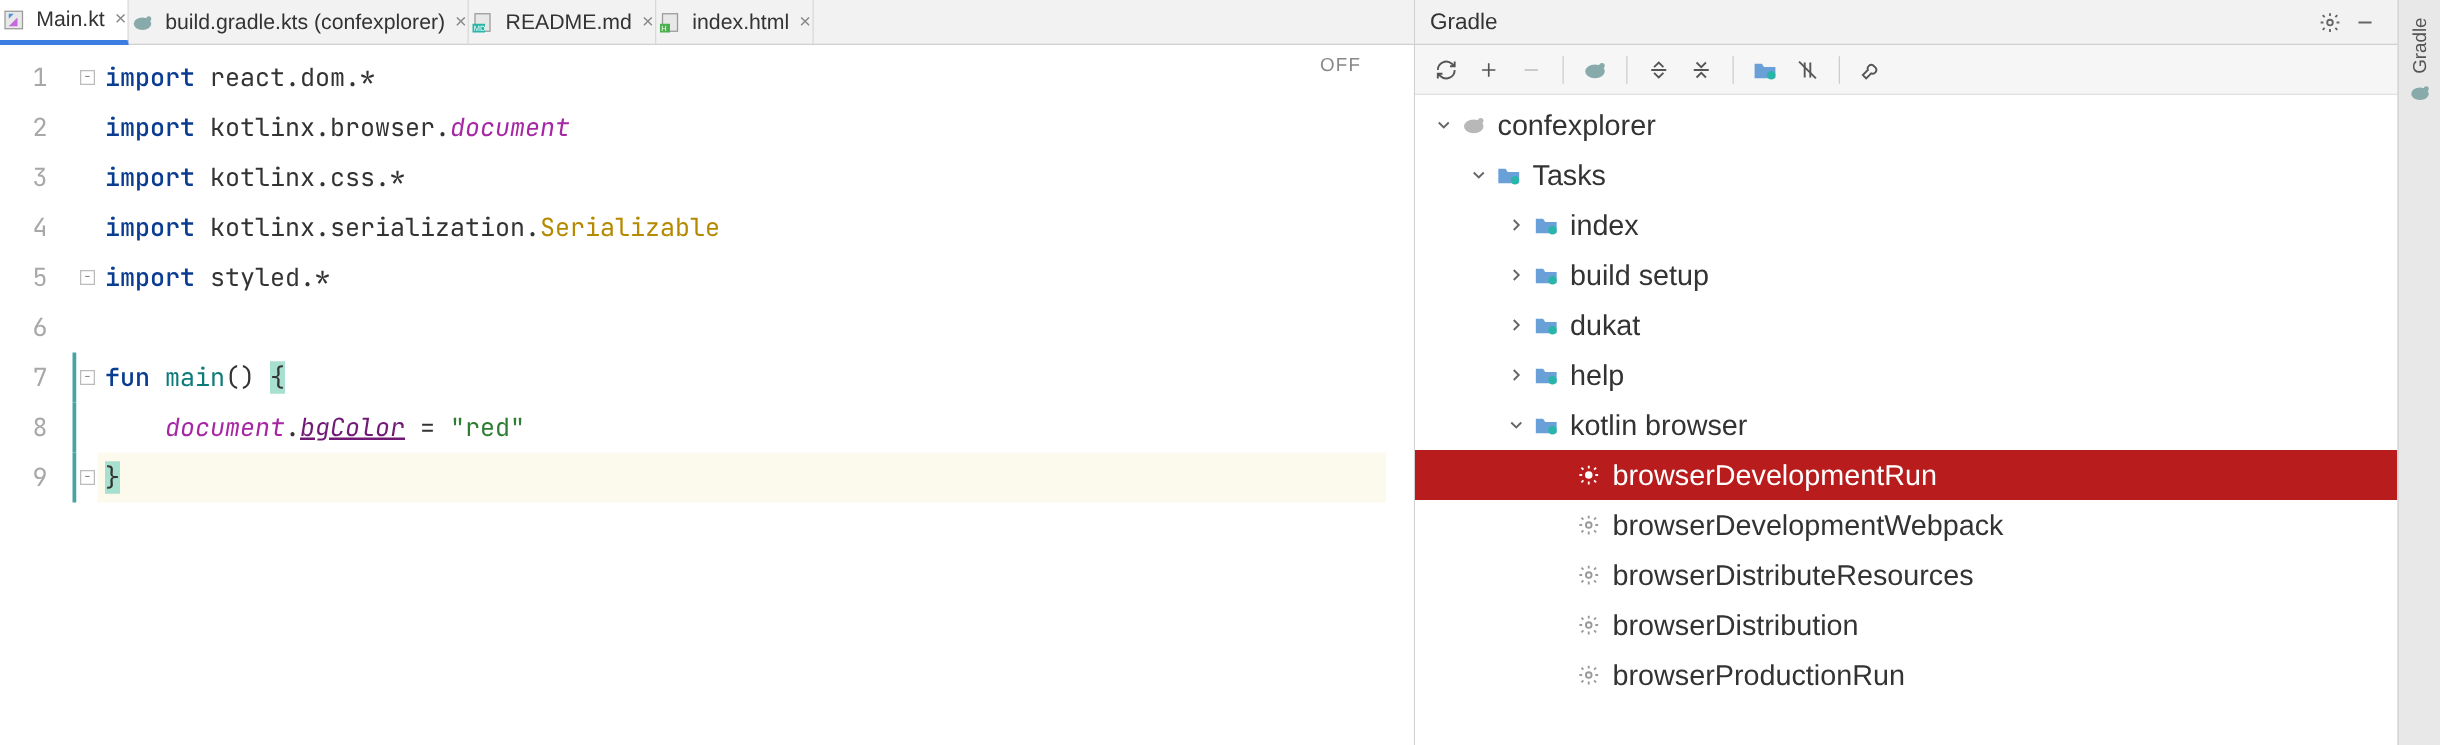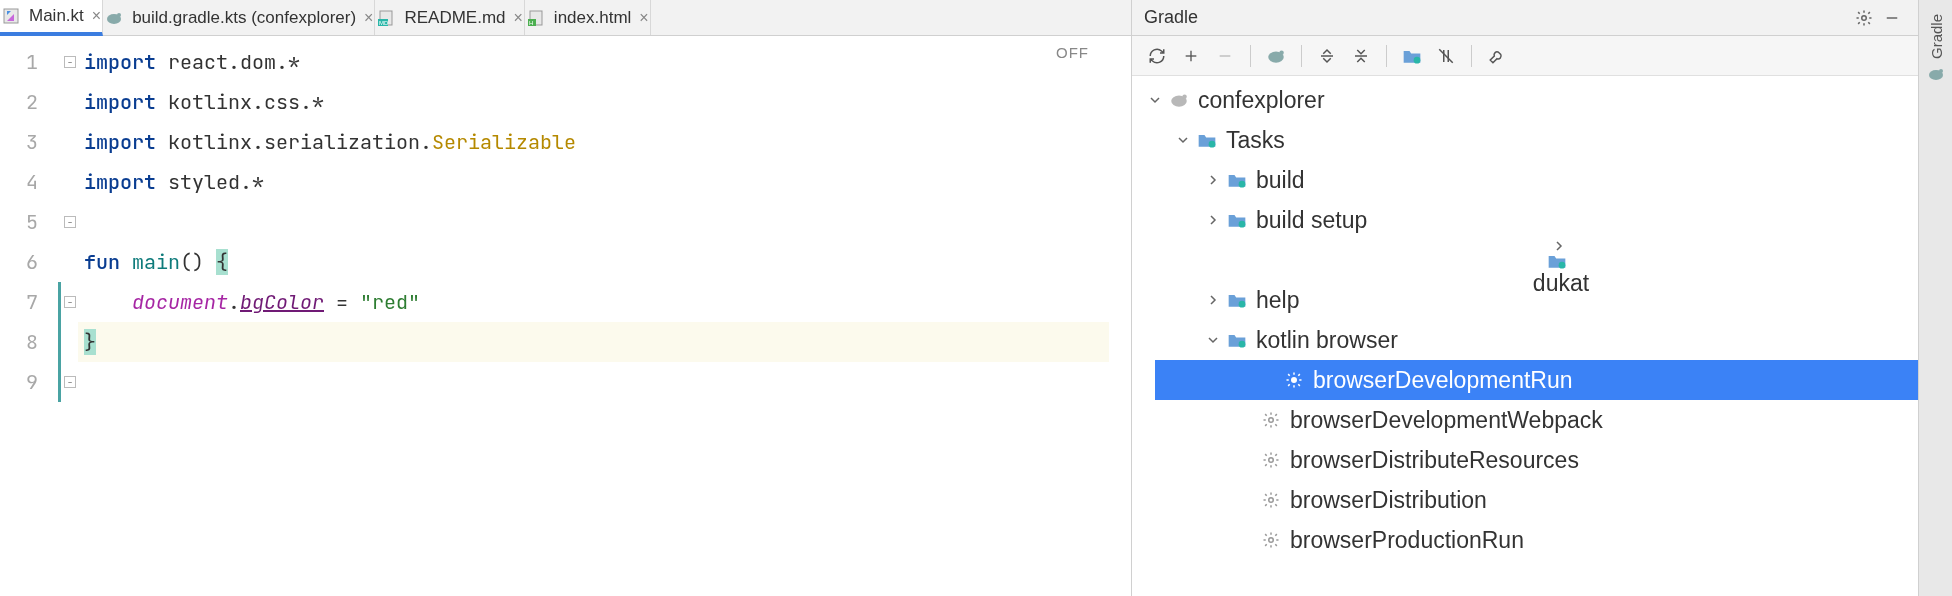--- a/index.html
+++ b/index.html
@@ -46,21 +46,21 @@
   .panel-header .icon-btn { width: 28px; height: 28px; display:flex; align-items:center; justify-content:center; color:#666; cursor:pointer; }
 
   
   .panel-toolbar { height: 40px; background: #f6f6f6; border-bottom: 1px solid #e0e0e0; display:flex; align-items:center; padding: 0 10px; gap: 4px; }
   .tb-btn { width: 30px; height: 30px; display:flex; align-items:center; justify-content:center; color:#555; cursor:pointer; border-radius:3px; }
   .tb-sep { width:1px; height:22px; background:#ccc; margin: 0 6px; }
 
   
   .tree { flex:1; overflow:auto; padding-top: 4px; font-size: 23px; color:#333; }
   .tree-row { height: 40px; display:flex; align-items:center; cursor:pointer; }
-  .tree-row.selected { background:#3b82f6; color:#fff;margin-left:23px; }
+  .tree-row.selected { background:#b91c1c; color:#fff; }
   .tree-row.selected svg { stroke:#fff; fill:#fff; }
   .chevron { width:18px; height:18px; display:inline-flex; align-items:center; justify-content:center; margin-right:4px; }
   .node-icon { width:22px; height:22px; display:inline-flex; align-items:center; justify-content:center; margin-right:8px; }
 
   
   .stripe-btn { writing-mode: vertical-rl; transform: rotate(180deg); font-size: 15px; color:#555; padding: 6px 2px; cursor:pointer; display:flex; align-items:center; gap:6px; }
   .stripe-btn svg { transform: rotate(180deg); }
 </style>
 </head>
 <body>
@@ -152,20 +152,21 @@
             <span class="fold-box">−</span>
           </div>
         <div></div>
         <div>
             <span class="fold-box">−</span>
           </div>
       </div>
       <div class="code">
         <div class="off-badge">OFF</div>
         <div class="code-line"><span class="kw">import</span> <span class="ident">react.dom.*</span></div>
+        <div class="code-line"><span class="kw">import</span> <span class="ident">kotlinx.browser.</span><span class="emph">document</span></div>
         <div class="code-line"><span class="kw">import</span> <span class="ident">kotlinx.css.*</span></div>
         <div class="code-line"><span class="kw">import</span> <span class="ident">kotlinx.serialization.</span><span class="ann">Serializable</span></div>
         <div class="code-line"><span class="kw">import</span> <span class="ident">styled.*</span></div>
         <div class="code-line"></div>
         <div class="code-line"><span class="kwfun">fun</span> <span class="ident" style="color:#0e7b7b">main</span><span class="ident">()</span> <span class="ident hl">{</span></div>
         <div class="code-line">    <span class="emph">document</span><span class="ident">.</span><span class="prop">bgColor</span><span class="ident"> = </span><span class="str">"red"</span></div>
         <div class="code-line caret-row"><span class="ident hl">}</span></div>
       </div>
       <div class="scroll-edge"></div>
     </div>
@@ -279,37 +280,37 @@
             <svg width="12" height="12" viewBox="0 0 12 12">
               <path d="M4 2l4 4-4 4" stroke="#666" stroke-width="1.5" fill="none"></path>
             </svg>
           </span>
         <span class="node-icon">
             <svg width="20" height="18" viewBox="0 0 24 20">
               <path d="M2 4h7l2 3h11v11H2z" fill="#6aa0d8"></path>
               <circle cx="18" cy="15" r="4" fill="#29b6a8"></circle>
             </svg>
           </span>
-        <span>build</span>
+        <span>index</span>
       </div>
       <div class="tree-row" style="padding-left:72px;text-align:right;">
         <span class="chevron">
             <svg width="12" height="12" viewBox="0 0 12 12">
               <path d="M4 2l4 4-4 4" stroke="#666" stroke-width="1.5" fill="none"></path>
             </svg>
           </span>
         <span class="node-icon">
             <svg width="20" height="18" viewBox="0 0 24 20">
               <path d="M2 4h7l2 3h11v11H2z" fill="#6aa0d8"></path>
               <circle cx="18" cy="15" r="4" fill="#29b6a8"></circle>
             </svg>
           </span>
         <span>build setup</span>
       </div>
-      <div class="tree-row" style="padding-left:72px;flex-direction:column;">
+      <div class="tree-row" style="padding-left:72px;">
         <span class="chevron">
             <svg width="12" height="12" viewBox="0 0 12 12">
               <path d="M4 2l4 4-4 4" stroke="#666" stroke-width="1.5" fill="none"></path>
             </svg>
           </span>
         <span class="node-icon">
             <svg width="20" height="18" viewBox="0 0 24 20">
               <path d="M2 4h7l2 3h11v11H2z" fill="#6aa0d8"></path>
               <circle cx="18" cy="15" r="4" fill="#29b6a8"></circle>
             </svg>

